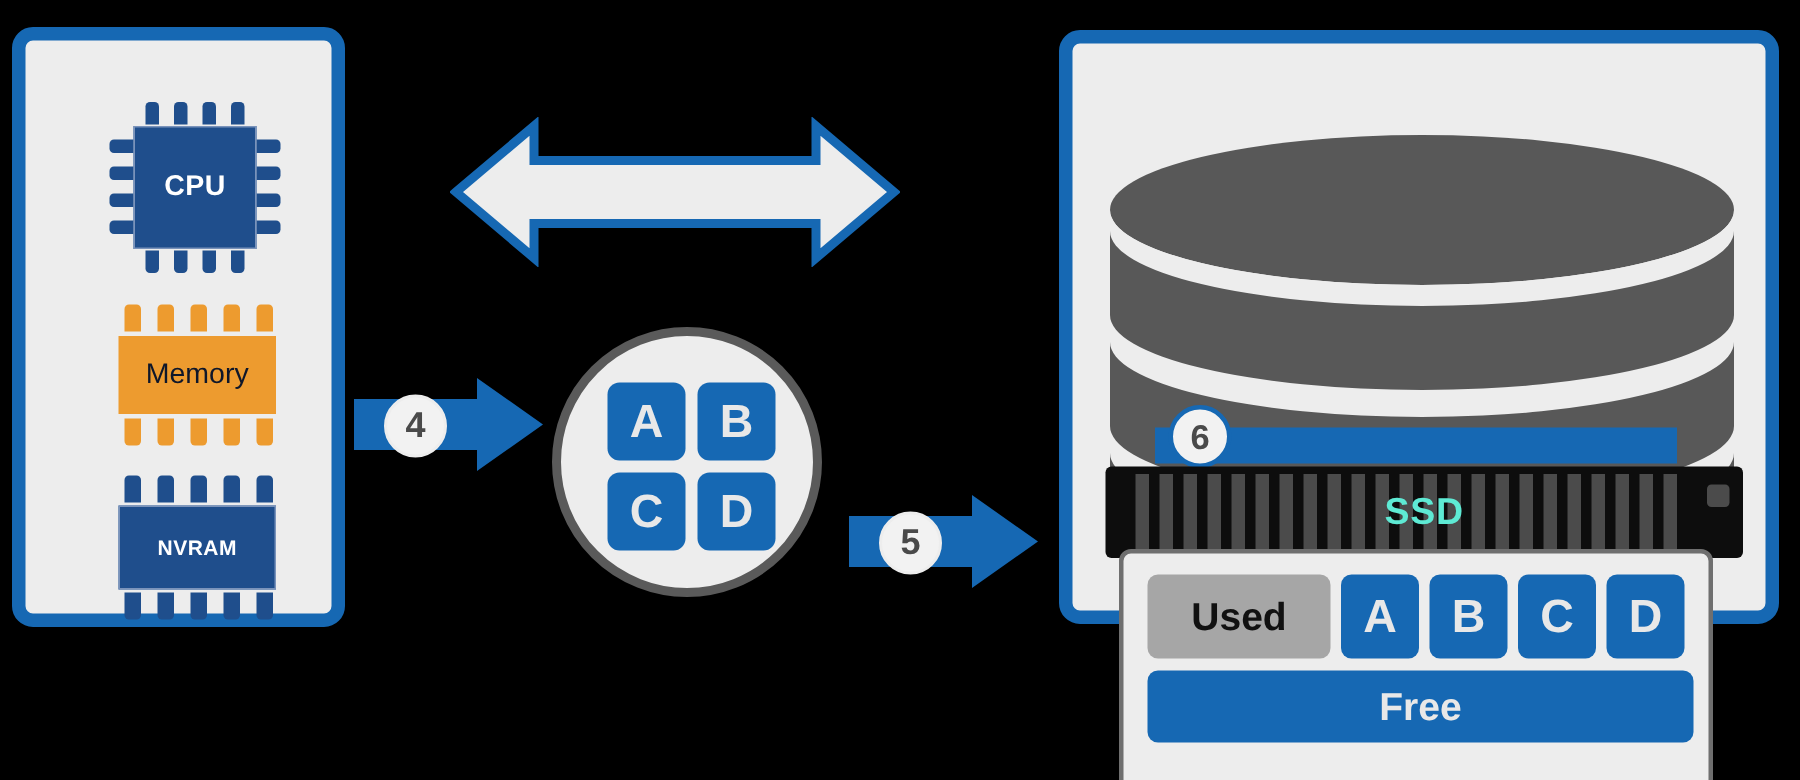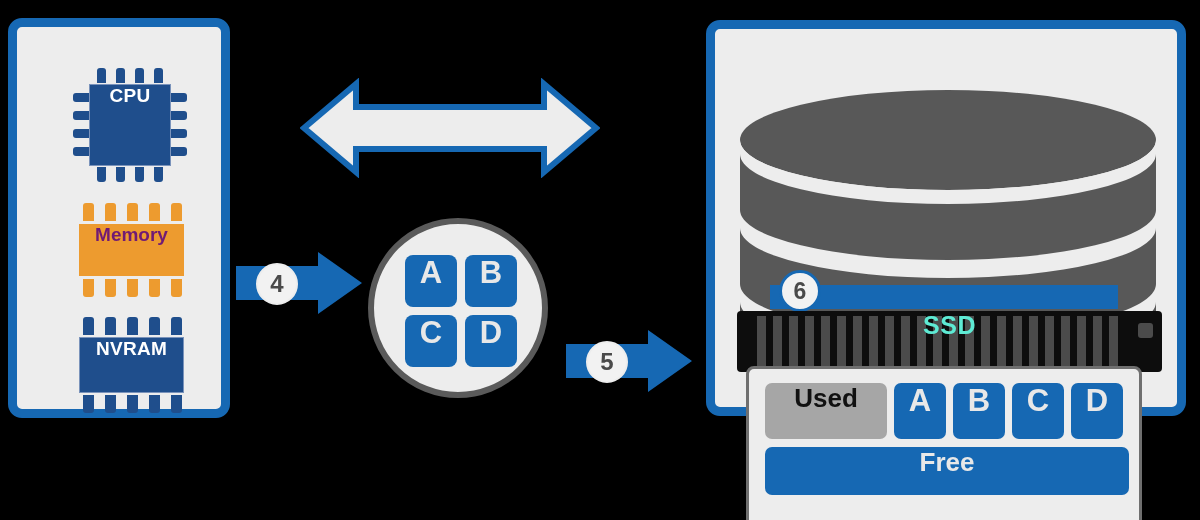--- a/index.html
+++ b/index.html
@@ -2,45 +2,45 @@
 <html><head>
 <meta charset="utf-8">
 <style>
   html,body{margin:0;padding:0;background:#000;}
   body{width:1200px;height:520px;position:relative;overflow:hidden;
        font-family:"Liberation Sans","DejaVu Sans",sans-serif;}
   #stage{position:absolute;left:0;top:0;width:1200px;height:520px;background:#000;}
 
   
   .abs{position:absolute;}
-  .ctr{display:flex;justify-content:center;}
+  .ctr{display:flex;align-items:center;justify-content:center;}
 
   
   .chassis{position:absolute;background:#ededed;border:9px solid #1668b3;border-radius:14px;box-sizing:border-box;}
 
   #server-box{left:8px;top:18px;width:222px;height:400px;}
   #storage-box{left:706px;top:20px;width:480px;height:396px;}
 
   
   .chip-label{color:#fff;font-weight:bold;letter-spacing:.3px;}
   .chip-body{position:absolute;box-sizing:border-box;}
 
   .pin{position:absolute;border-radius:2px;}
 
   
   #cpu-body{left:72px;top:57px;width:82px;height:82px;background:#1f4e8c;border:1px solid #7a93bb;}
   #cpu-body .chip-label{font-size:19px;}
 
   
   #mem-body{left:62px;top:197px;width:105px;height:52px;background:#ed9b2f;}
-  #mem-body .mem-label{color:#701a75;font-size:19px;font-weight:bold;}
+  #mem-body .mem-label{color:#0f172a;font-size:19px;font-weight:normal;}
 
   
   #nv-body{left:62px;top:310px;width:105px;height:56px;background:#1f4e8c;border:1px solid #7a93bb;}
-  #nv-body .chip-label{font-size:19px;}
+  #nv-body .chip-label{font-size:14px;}
 
   
   #storage-title{left:706px;top:38px;width:480px;text-align:center;color:#555555;
                  font-size:29px;font-weight:bold;letter-spacing:.5px;}
 
   
   #cylinder{left:738px;top:88px;width:420px;height:250px;}
 
   
   #ssd-body{left:737px;top:311px;width:425px;height:61px;background:#0d0d0d;border-radius:4px;}

